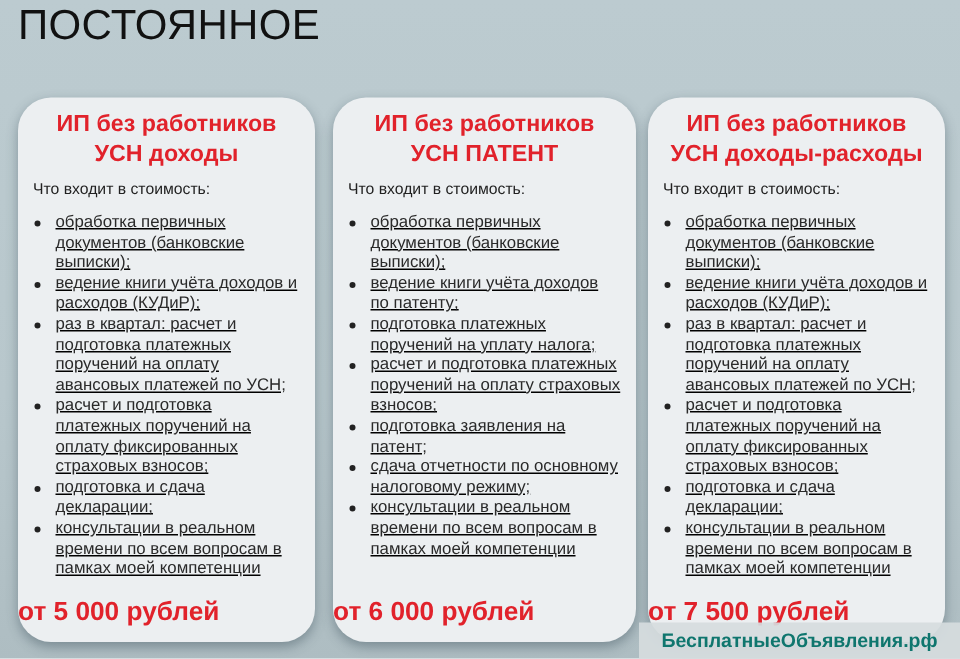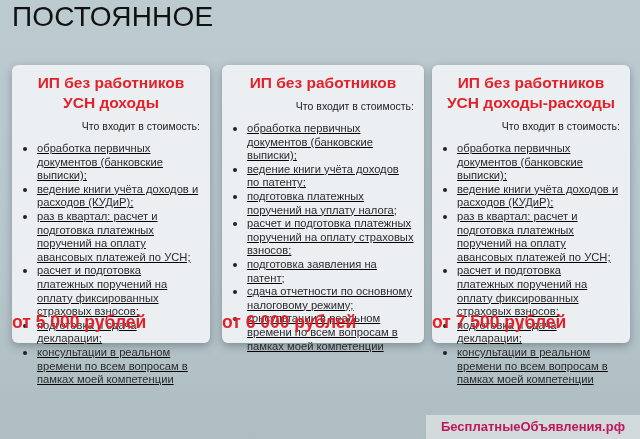--- a/index.html
+++ b/index.html
@@ -9,57 +9,57 @@
     font-family: "Liberation Sans", "DejaVu Sans", sans-serif;
   }
   .page-title {
     position:absolute; left:12px; top:4px;
     font-family: Liberation Sans, sans-serif;
     font-size:28px; line-height:26px; color:#111; font-weight:500;
     letter-spacing:0.2px; margin:0;
   }
   .page-title span { display:block; }
   .card {
-    position:absolute; top:65px; height:278px;
+    position:absolute; top:65px; height:363px;
     background:#eceff1;
-    border-radius:6px;
+    border-radius:22px;
     box-shadow: 0 3px 8px rgba(60,80,90,0.45);
     box-sizing:border-box;
     padding:8px 10px 0 10px;
   }
   .card-1 { left:12px; width:198px; }
   .card-2 { left:222px; width:202px; }
   .card-3 { left:432px; width:198px; }
   .card-title {
     text-align:center; color:#e1222b; font-weight:bold;
     font-size:15.5px; line-height:20px; margin:0;
   }
   .card-title span { display:block; }
   .card-subtitle {
-    text-align:right; color:#222; font-size:10.5px; line-height:14px;
+    text-align:left; color:#222; font-size:10.5px; line-height:14px;
     margin:6px 0 9px 0;
   }
   .features { list-style:none; margin:0; padding:0;text-decoration:underline; }
   .features li {
     position:relative; padding-left:15px;
     color:#2a2a2a; font-size:11.2px; line-height:13.6px;
   }
   .features li .bullet {
     position:absolute; left:1px; top:5px; width:4px; height:4px;
     background:#222; border-radius:50%;
   }
   .price {
     position:absolute; bottom:10px; left:0; right:0;
     color:#e1222b; font-weight:bold;
     font-size:17.5px; line-height:22px;
   }
   .watermark {
     position:absolute; right:0; bottom:0; height:24px; width:214px;
     background:rgba(214,220,222,0.92);
-    color:#be185d; font-weight:bold; font-size:13px; line-height:24px;
+    color:#0f766e; font-weight:bold; font-size:13px; line-height:24px;
     text-align:center;
   }
 </style>
 </head>
 <body>
 
 <h1 class="page-title">
   <span>ПОСТОЯННОЕ</span>
 </h1>
 
@@ -76,20 +76,21 @@
     <li><span class="bullet"></span><span>расчет и подготовка платежных поручений на оплату фиксированных страховых взносов;</span></li>
     <li><span class="bullet"></span><span>подготовка и сдача декларации;</span></li>
     <li><span class="bullet"></span><span>консультации в реальном времени по всем вопросам в памках моей компетенции</span></li>
   </ul>
   <div class="price">от 5 000 рублей</div>
 </div>
 
 <div class="card card-2">
   <h2 class="card-title">
     <span>ИП без работников</span>
+    <span>УСН ПАТЕНТ</span>
   </h2>
   <div class="card-subtitle">Что входит в стоимость:</div>
   <ul class="features">
     <li><span class="bullet"></span><span>обработка первичных документов (банковские выписки);</span></li>
     <li><span class="bullet"></span><span>ведение книги учёта доходов по патенту;</span></li>
     <li><span class="bullet"></span><span>подготовка платежных поручений на уплату налога;</span></li>
     <li><span class="bullet"></span><span>расчет и подготовка платежных поручений на оплату страховых взносов;</span></li>
     <li><span class="bullet"></span><span>подготовка заявления на патент;</span></li>
     <li><span class="bullet"></span><span>сдача отчетности по основному налоговому режиму;</span></li>
     <li><span class="bullet"></span><span>консультации в реальном времени по всем вопросам в памках моей компетенции</span></li>

